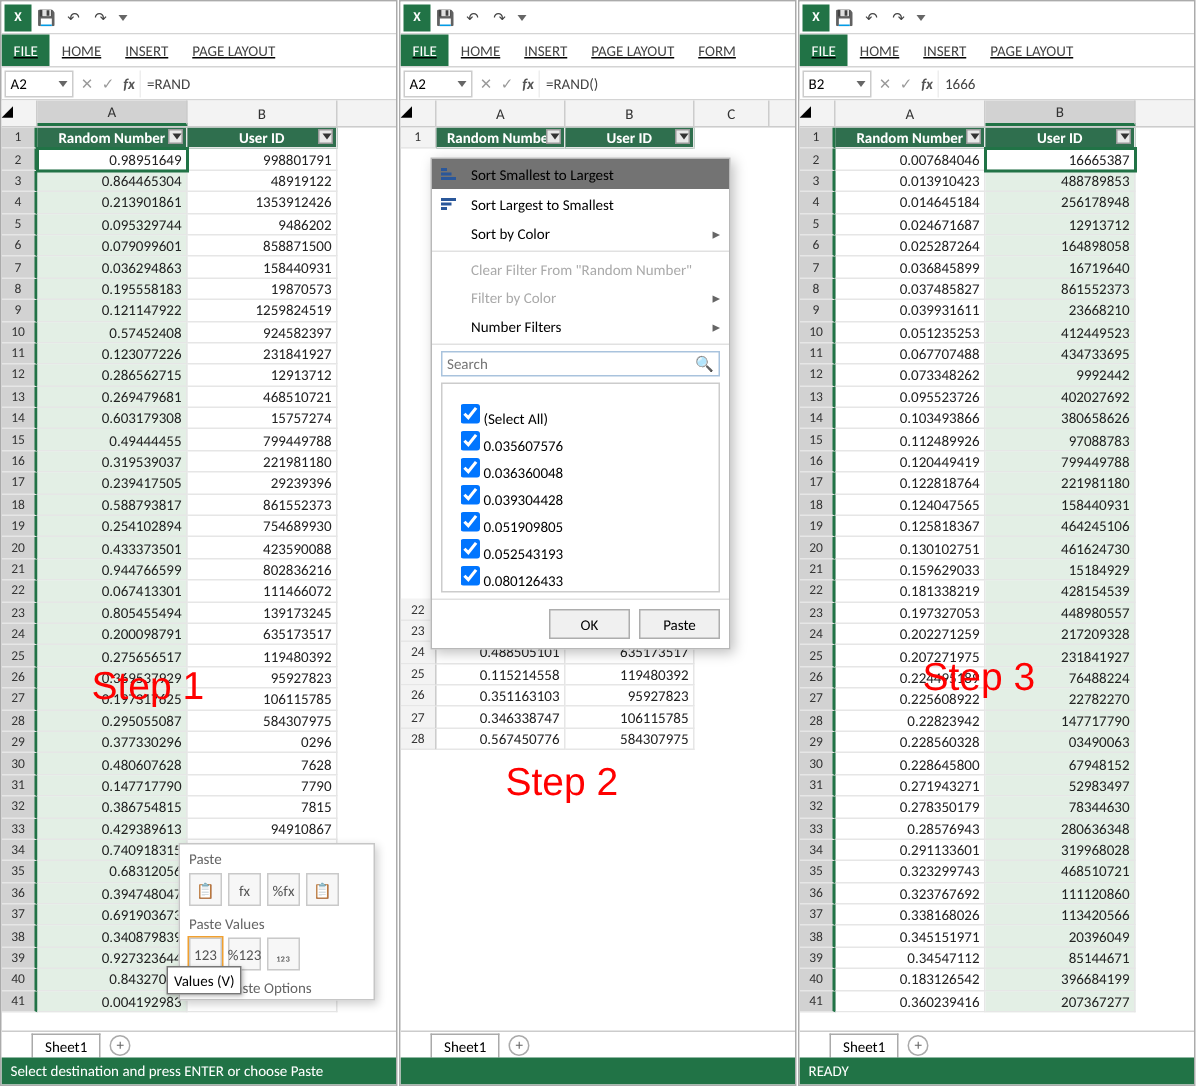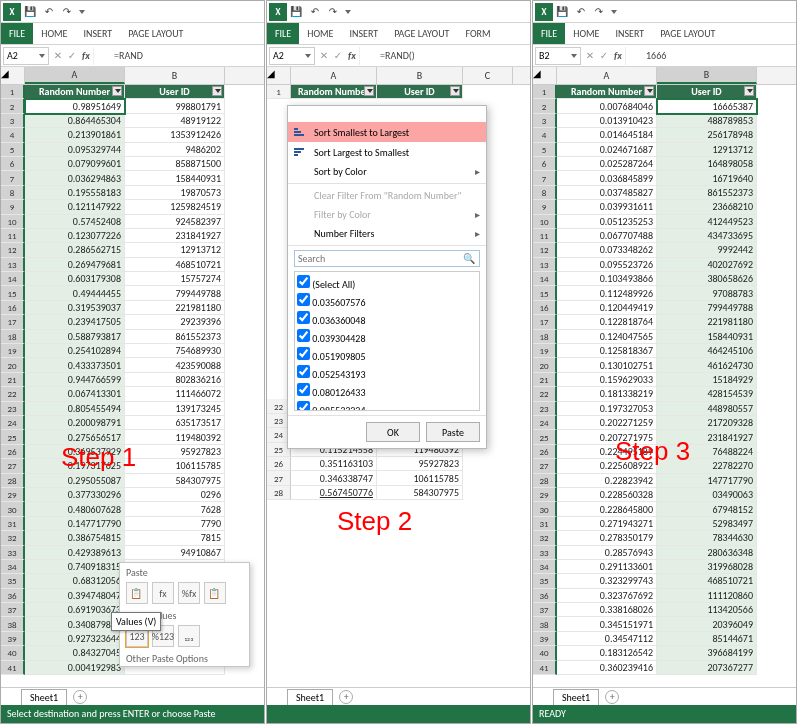--- a/index.html
+++ b/index.html
@@ -8,31 +8,31 @@
   .panel { width: 265px; height: 100%; border: 1px solid #ababab; position: relative; background: #fff; overflow: hidden; }
   .panel + .panel { margin-left: 1px; }
 
   
   .qat { height: 22px; background: #fff; display: flex; align-items: center; gap: 2px; padding-left: 2px; border-bottom: 1px solid #d4d4d4; }
   .qat .xl { width: 18px; height: 18px; background: #217346; position: relative; display:flex;align-items:center;justify-content:center;color:#fff;font-weight:bold;font-size:9px;}
   .qat span.icon { width: 16px; height:16px; display:flex; align-items:center; justify-content:center; color:#444;}
   .qat .ddrop { width:0;height:0;border-left:3px solid transparent;border-right:3px solid transparent;border-top:4px solid #666; margin-left:2px;}
 
   
-  .tabs { height: 22px; display:flex; align-items:center; background:#fff; border-bottom:1px solid #d4d4d4; font-size:10px;}
+  .tabs { height: 22px; display:flex; align-items:center; background:#fff; border-bottom:1px solid #d4d4d4; font-size:10px;text-decoration:underline;}
   .tab { padding: 4px 8px; color:#444; }
   .tab.active { background:#217346; color:#fff; }
 
   
   .fbar { height: 22px; display:flex; align-items:center; border-bottom:1px solid #d4d4d4; font-size:10px;}
   .namebox { width:46px; height:18px; border:1px solid #ccc; margin:0 2px; padding:1px 3px; background:#fff; display:flex; align-items:center; justify-content:space-between;}
   .namebox .dd{ width:0;height:0;border-left:3px solid transparent;border-right:3px solid transparent;border-top:4px solid #666;}
   .fxbtn { width:14px; text-align:center; color:#999; }
   .fxbtn.fx { font-style:italic; font-weight:bold; color:#555;}
-  .formula { flex:1; padding:1px 20px; color:#444; border-left:1px solid #eee; height:18px; display:flex; align-items:center;}
+  .formula { flex:1; padding:1px 4px; color:#444; border-left:1px solid #eee; height:18px; display:flex; align-items:center;}
 
   
   .grid { position:relative; }
   .colheads { display:flex; height:18px; background:#f3f3f3; border-bottom:1px solid #ccc;}
   .rownumcol { width:24px; background:#f3f3f3; border-right:1px solid #ccc; }
   .colh { flex:0 0 100px; border-right:1px solid #ccc; text-align:center; font-size:10px; color:#333; display:flex;align-items:center;justify-content:center;}
   .colh.sel { background:#d2d2d2; border-bottom:2px solid #217346; }
   .rows { max-height: 590px; overflow:hidden;}
   .row { display:flex; height:14.4px; }
   .rn { width:24px; background:#f3f3f3; border-right:1px solid #ccc; border-bottom:1px solid #e6e6e6; text-align:center; font-size:9px; color:#333; display:flex;align-items:center;justify-content:center;}
@@ -55,27 +55,27 @@
   
   .ctxmenu { position:absolute; background:#fff; border:1px solid #c6c6c6; box-shadow:2px 2px 6px rgba(0,0,0,0.2); font-size:10px; color:#333; }
   .ctxsection { padding:3px 6px 1px 6px; color:#666;}
   .ctxicons { display:flex; gap:4px; padding:2px 6px;}
   .ctxicons span{width:22px;height:22px;border:1px solid #c9c9c9;background:#f7f7f7;display:flex;align-items:center;justify-content:center;font-size:10px;color:#555;}
   .tooltip { position:absolute; background:#fff; border:1px solid #767676; padding:2px 4px; font-size:10px; box-shadow:1px 1px 3px rgba(0,0,0,0.3);}
 
   
   .filter { position:absolute; background:#fff; border:1px solid #b8b8b8; box-shadow:2px 2px 8px rgba(0,0,0,0.25); width:200px; font-size:10px;}
   .filter .mi { display:flex; align-items:center; gap:6px; padding:3px 6px;}
-  .filter .mi.hover{ background:#fca5a5;margin-top:16px;}
+  .filter .mi.hover{ background:#737373;}
   .filter .mi.disabled{ color:#aaa;}
   .filter .mi .arrow{ margin-left:auto; color:#666;}
   .filter .sep{ height:1px; background:#e1e1e1; margin:2px 0;}
   .filter .search{ margin:4px 6px; display:flex; align-items:center; border:1px solid #a9c3dd; padding:1px 3px;}
   .filter .search input{ border:none; outline:none; flex:1; font-size:10px;}
-  .filter .list{ margin:0 6px 4px 6px; border:1px solid #ccc; max-height:140px; overflow-y:scroll; padding:2px;}
+  .filter .list{ margin:0 6px 4px 6px; border:1px solid #ccc; max-height:140px; overflow-y:scroll; padding:12px;}
   .filter .list label{display:block; padding:1px 0;}
   .filter .btns{ display:flex; justify-content:flex-end; gap:6px; padding:6px; border-top:1px solid #e1e1e1;}
   .filter .btns button{ width:54px; height:20px; font-size:10px; border:1px solid #adadad; background:#f0f0f0;}
   .sorticon{width:14px;height:14px;display:inline-flex;flex-direction:column;justify-content:center;gap:1px;}
   .sorticon i{display:block;background:#2a579a;height:2px;}
 </style>
 </head>
 <body>
 
 <div class="panels">
@@ -335,21 +335,21 @@
         <span>📋</span>
       </div>
       <div class="ctxsection">Paste Values</div>
       <div class="ctxicons">
         <span style="outline:1px solid #f0a030;">123</span>
         <span>%123</span>
         <span>₁₂₃</span>
       </div>
       <div class="ctxsection">Other Paste Options</div>
     </div>
-    <div class="tooltip" style="left:110px; bottom:92px;margin-top:16px;">Values (V)</div>
+    <div class="tooltip" style="left:110px; bottom:60px;margin-top:16px;">Values (V)</div>
 
     <div class="sheetbar">
       <div class="sheettab">Sheet1</div>
       <div class="addsheet">+</div>
     </div>
     <div class="statusbar">Select destination and press ENTER or choose Paste</div>
   </div>
 
   <div class="panel">
     <div class="qat">
@@ -422,21 +422,21 @@
               <div class="cell" style="flex-basis: 86px;">0.351163103</div>
               <div class="cell" style="flex-basis: 86px;">95927823</div>
             </div>
             <div class="row">
               <div class="rn">27</div>
               <div class="cell" style="flex-basis: 86px;">0.346338747</div>
               <div class="cell" style="flex-basis: 86px;">106115785</div>
             </div>
             <div class="row">
               <div class="rn">28</div>
-              <div class="cell" style="flex-basis: 86px; text-decoration: underline;">0.567450776</div>
+              <div class="cell" style="flex-basis: 86px;">0.567450776</div>
               <div class="cell" style="flex-basis: 86px;">584307975</div>
             </div>
           </div>
       </div>
     </div>
 
     <div class="filter" style="left:20px; top:104px;">
       <div class="mi hover">
         <span class="sorticon">
             <i style="width:4px"></i>

